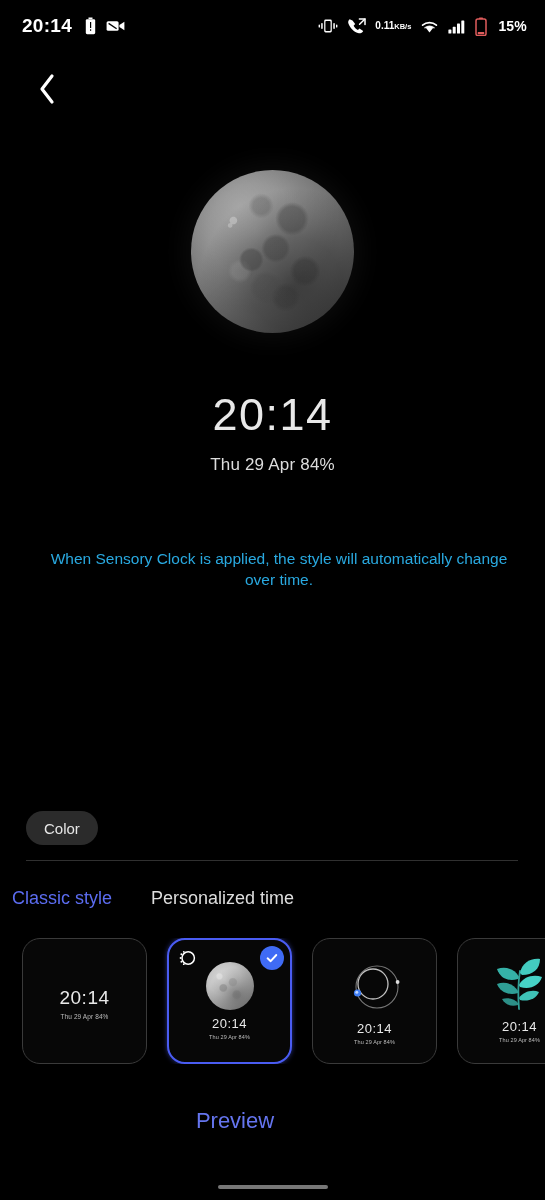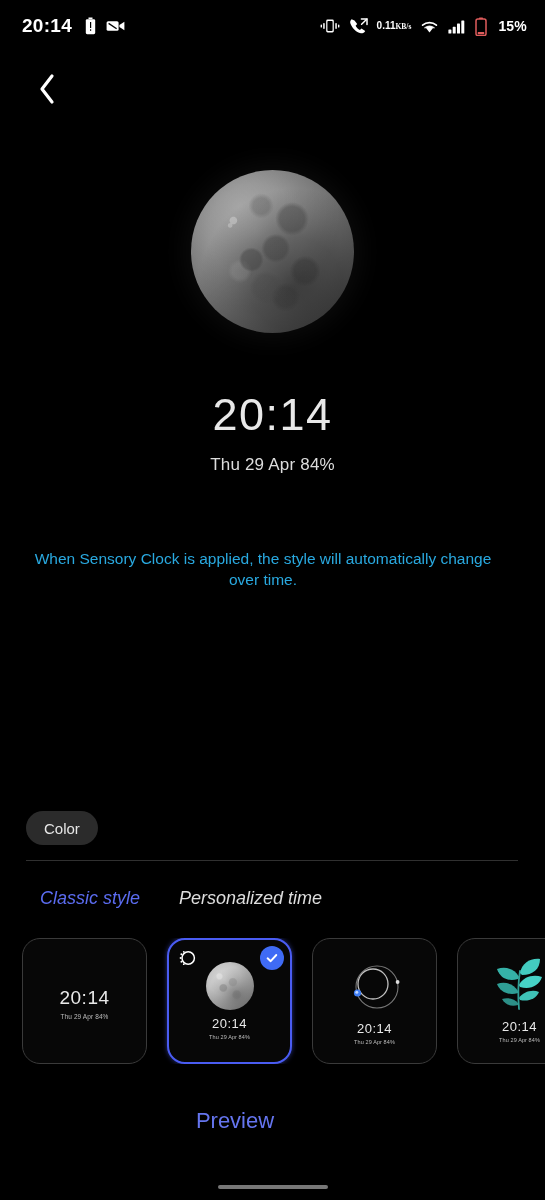--- a/index.html
+++ b/index.html
@@ -36,21 +36,21 @@
   .sb-left-icons { display: flex; align-items: center; gap: 10px; margin-left: 13px; }
   .sb-spacer { flex: 1 1 auto; }
   .sb-right { display: flex; align-items: center; gap: 9px; }
   .sb-netspeed {
     display: flex; 
     align-items: center; justify-content: center;
     line-height: 1;
     color: #fff;
   }
   .sb-netspeed .n1 { font-size: 10px; font-weight: 700; }
-  .sb-netspeed .n2 { font-size: 7.5px; font-weight: 700; margin-top: 1px; font-family: Liberation Serif, serif; }
+  .sb-netspeed .n2 { font-size: 7.5px; font-weight: 700; margin-top: 1px; }
   .sb-batt-pct {
     color: #ffffff;
     font-size: 14px;
     font-weight: 700;
     margin-left: 2px;
     letter-spacing: 0.2px;
   }
   .ic { display: block; }
 
   
@@ -110,21 +110,21 @@
     top: 455px; left: 0; width: 545px;
     text-align: center;
     color: #dcdcdc;
     font-size: 17px;
     font-weight: 400;
     letter-spacing: 0.2px;
   }
 
   .info-text {
     position: absolute;
-    top: 548px; left: 32px;
+    top: 548px; left: 48px;
     width: 462px;
     text-align: center;
     color: #29a9e0;
     font-size: 15.5px;
     line-height: 21px;
   }
 
   
   .color-chip {
     position: absolute;
@@ -143,25 +143,24 @@
   .divider {
     position: absolute;
     top: 860px; left: 26px;
     width: 492px; height: 1px;
     background: #303030;
   }
 
   
   .tabs {
     position: absolute;
-    top: 884px; left: 38px;
+    top: 884px; left: 10px;
     display: flex;
     align-items: center;
     gap: 35px;
-    font-style: italic;
   }
   .tab {
     font-size: 18px;
     padding: 4px 2px;
     cursor: pointer;
     white-space: nowrap;
   }
   .tab.active { color: #5b6cf0; }
   .tab.inactive { color: #dddddd; }
 

